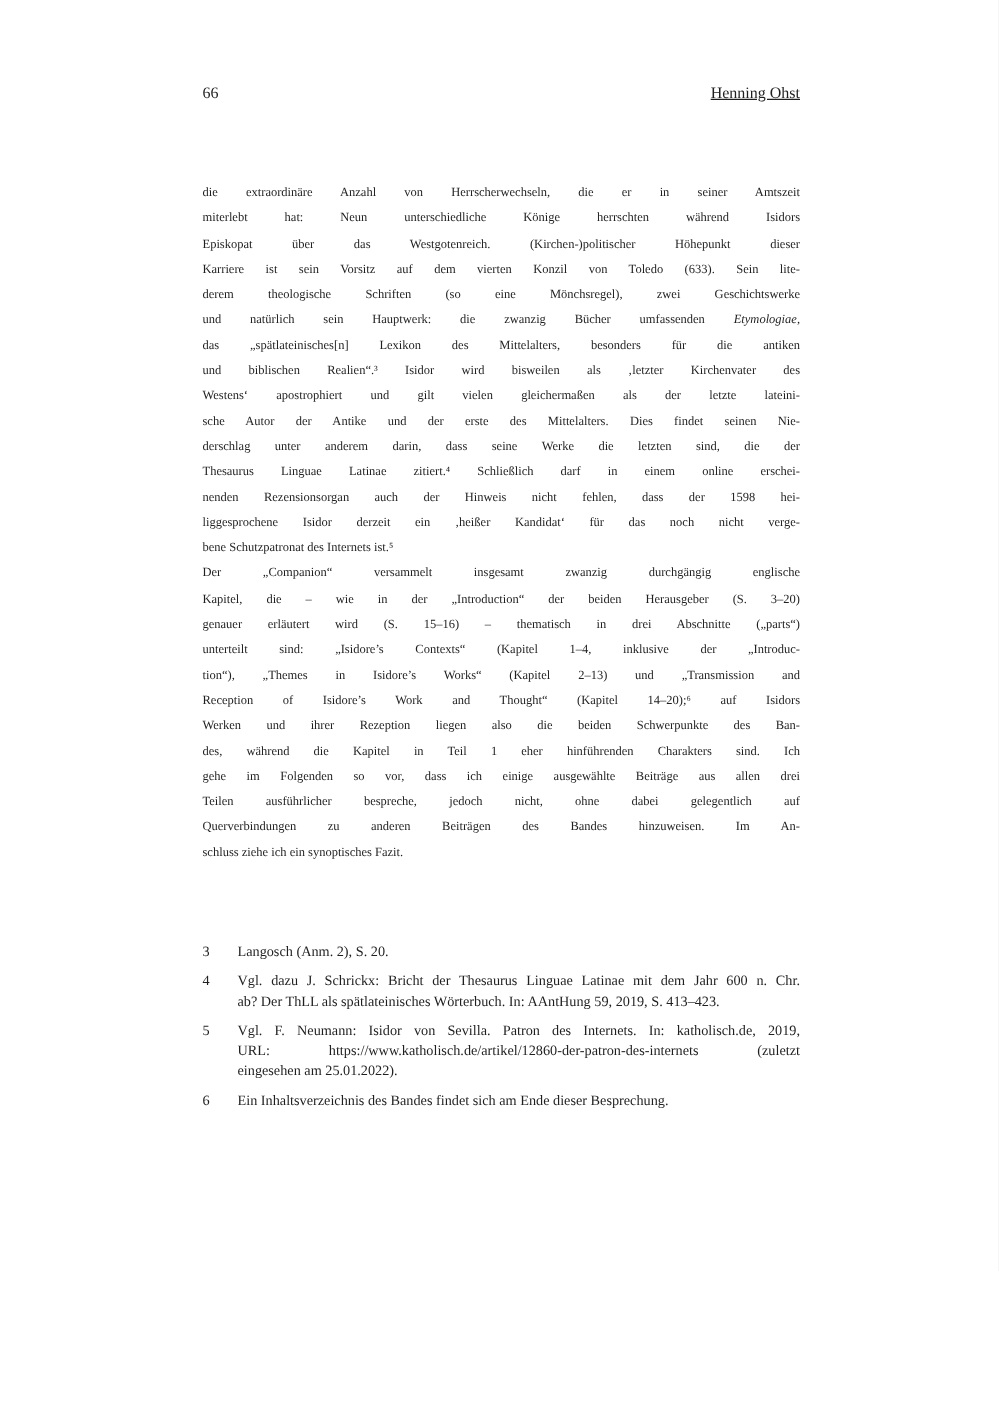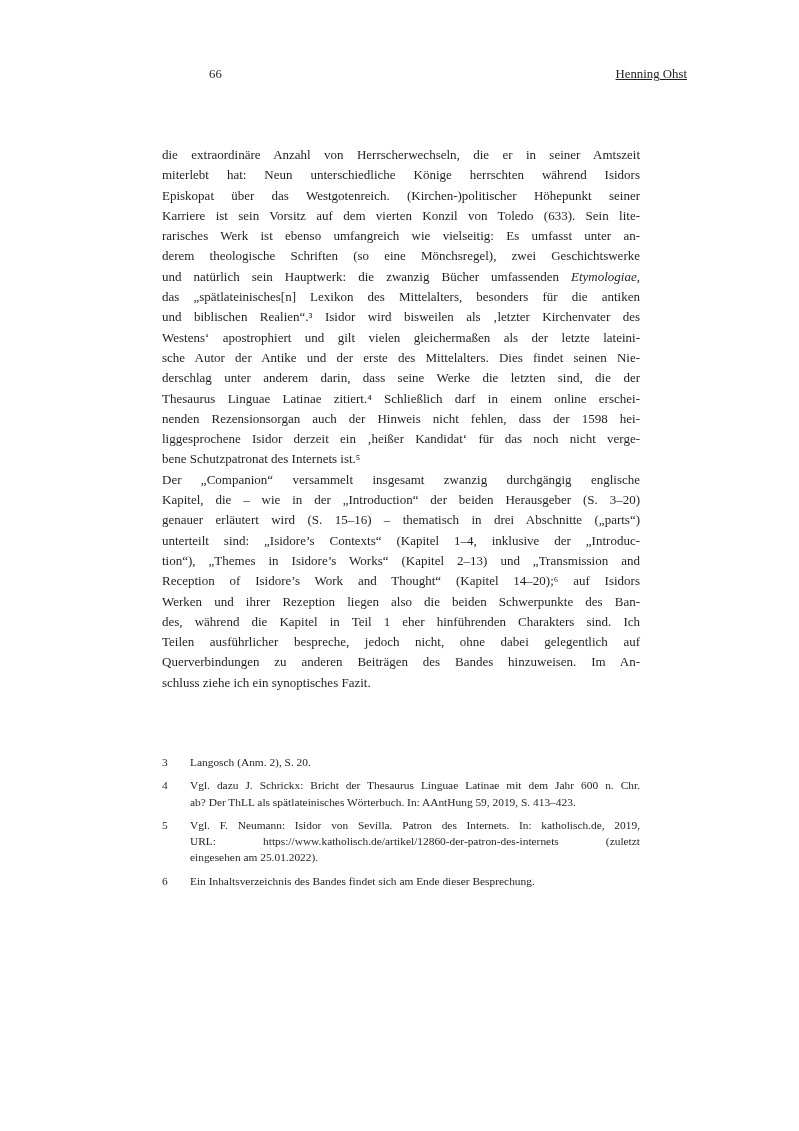--- a/index.html
+++ b/index.html
@@ -14,38 +14,37 @@
     color: #1f1f1f;
     overflow: hidden;
   }
   .page-header {
     position: absolute;
     top: 66px;
     left: 162px;
     width: 478px;
     font-size: 12.8px;
     line-height: 16px;
-    margin-left: 47px;
   }
   .page-number {
     position: absolute;
     left: 0;
     top: 0;
   }
   .running-head {
     display: block;
     text-align: right;
     text-decoration: underline;
   }
   .body-text {
     position: absolute;
     top: 145px;
     left: 162px;
     width: 478px;
-    font-size: 13px;
+    font-size: 10px;
     line-height: 20.3px;
   }
   .paragraph + .paragraph { }
   .line {
     text-align: justify;
     text-align-last: justify;
     white-space: normal;
   }
   .line.para-last { text-align-last: left; }
   .line em { font-style: italic; }
@@ -77,23 +76,22 @@
   <header class="page-header">
     <span class="page-number">66</span>
     <span class="running-head">Henning Ohst</span>
   </header>
 
   <main class="body-text">
     <div id="paragraphs">
         <div class="paragraph">
           <div class="line">die extraordinäre Anzahl von Herrscherwechseln, die er in seiner Amtszeit</div>
           <div class="line">miterlebt hat: Neun unterschiedliche Könige herrschten während Isidors</div>
-          <div class="line">Episkopat über das Westgotenreich. (Kirchen-)politischer Höhepunkt seiner</div>
+          <div class="line">Episkopat über das Westgotenreich. (Kirchen-)politischer Höhepunkt dieser</div>
           <div class="line">Karriere ist sein Vorsitz auf dem vierten Konzil von Toledo (633). Sein lite-</div>
-          <div class="line">rarisches Werk ist ebenso umfangreich wie vielseitig: Es umfasst unter an-</div>
           <div class="line">derem theologische Schriften (so eine Mönchsregel), zwei Geschichtswerke</div>
           <div class="line">und natürlich sein Hauptwerk: die zwanzig Bücher umfassenden <em>Etymologiae</em>,</div>
           <div class="line">das „spätlateinisches[n] Lexikon des Mittelalters, besonders für die antiken</div>
           <div class="line">und biblischen Realien“.³ Isidor wird bisweilen als ‚letzter Kirchenvater des</div>
           <div class="line">Westens‘ apostrophiert und gilt vielen gleichermaßen als der letzte lateini-</div>
           <div class="line">sche Autor der Antike und der erste des Mittelalters. Dies findet seinen Nie-</div>
           <div class="line">derschlag unter anderem darin, dass seine Werke die letzten sind, die der</div>
           <div class="line">Thesaurus Linguae Latinae zitiert.⁴ Schließlich darf in einem online erschei-</div>
           <div class="line">nenden Rezensionsorgan auch der Hinweis nicht fehlen, dass der 1598 hei-</div>
           <div class="line">liggesprochene Isidor derzeit ein ‚heißer Kandidat‘ für das noch nicht verge-</div>
@@ -101,20 +99,21 @@
         </div>
         <div class="paragraph">
           <div class="line">Der „Companion“ versammelt insgesamt zwanzig durchgängig englische</div>
           <div class="line">Kapitel, die – wie in der „Introduction“ der beiden Herausgeber (S. 3–20)</div>
           <div class="line">genauer erläutert wird (S. 15–16) – thematisch in drei Abschnitte („parts“)</div>
           <div class="line">unterteilt sind: „Isidore’s Contexts“ (Kapitel 1–4, inklusive der „Introduc-</div>
           <div class="line">tion“), „Themes in Isidore’s Works“ (Kapitel 2–13) und „Transmission and</div>
           <div class="line">Reception of Isidore’s Work and Thought“ (Kapitel 14–20);⁶ auf Isidors</div>
           <div class="line">Werken und ihrer Rezeption liegen also die beiden Schwerpunkte des Ban-</div>
           <div class="line">des, während die Kapitel in Teil 1 eher hinführenden Charakters sind. Ich</div>
+          <div class="line">gehe im Folgenden so vor, dass ich einige ausgewählte Beiträge aus allen drei</div>
           <div class="line">Teilen ausführlicher bespreche, jedoch nicht, ohne dabei gelegentlich auf</div>
           <div class="line">Querverbindungen zu anderen Beiträgen des Bandes hinzuweisen. Im An-</div>
           <div class="line para-last">schluss ziehe ich ein synoptisches Fazit.</div>
         </div>
       </div>
   </main>
 
   <section class="footnotes">
     <div id="footnotes">
         <div class="footnote">

